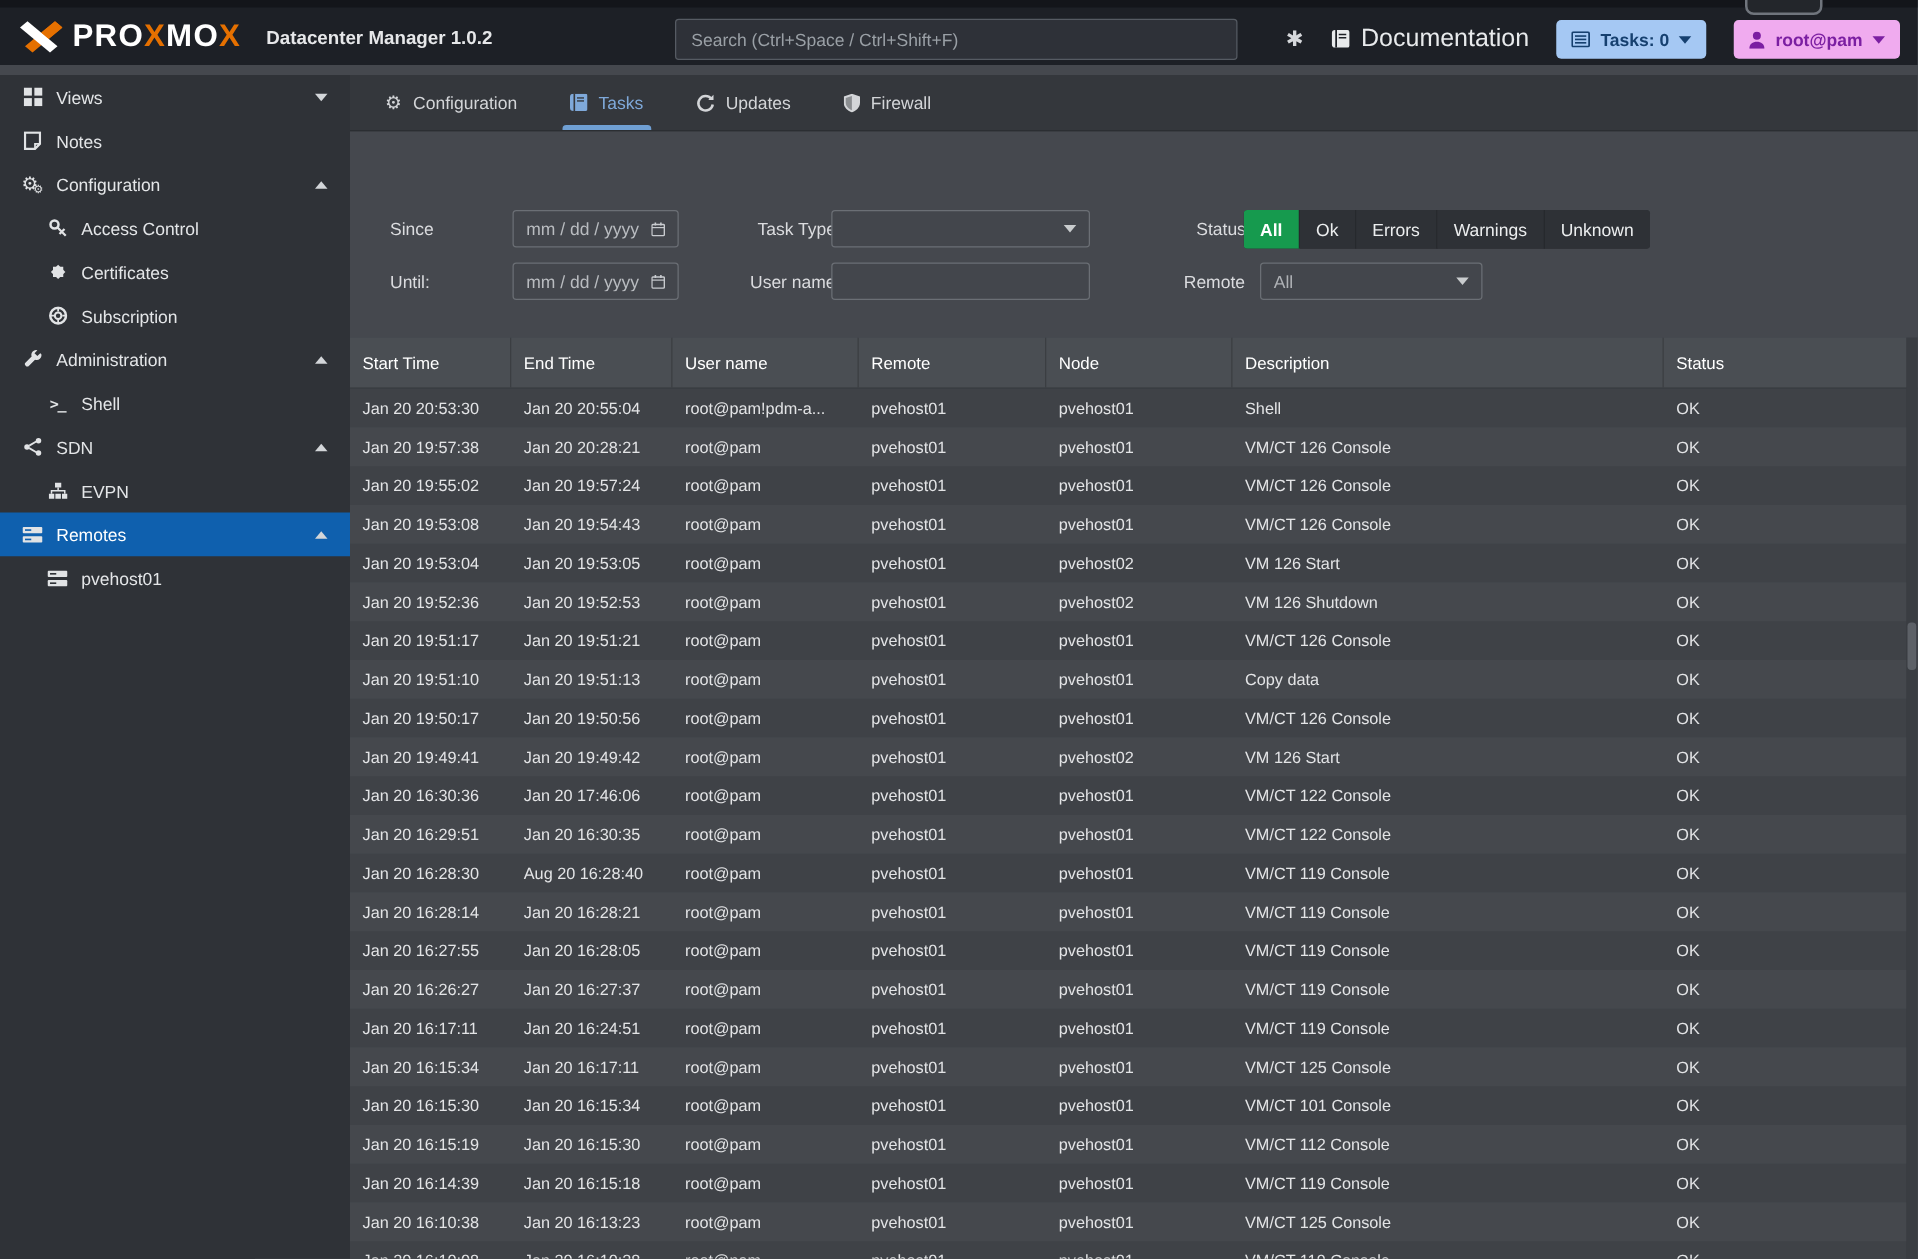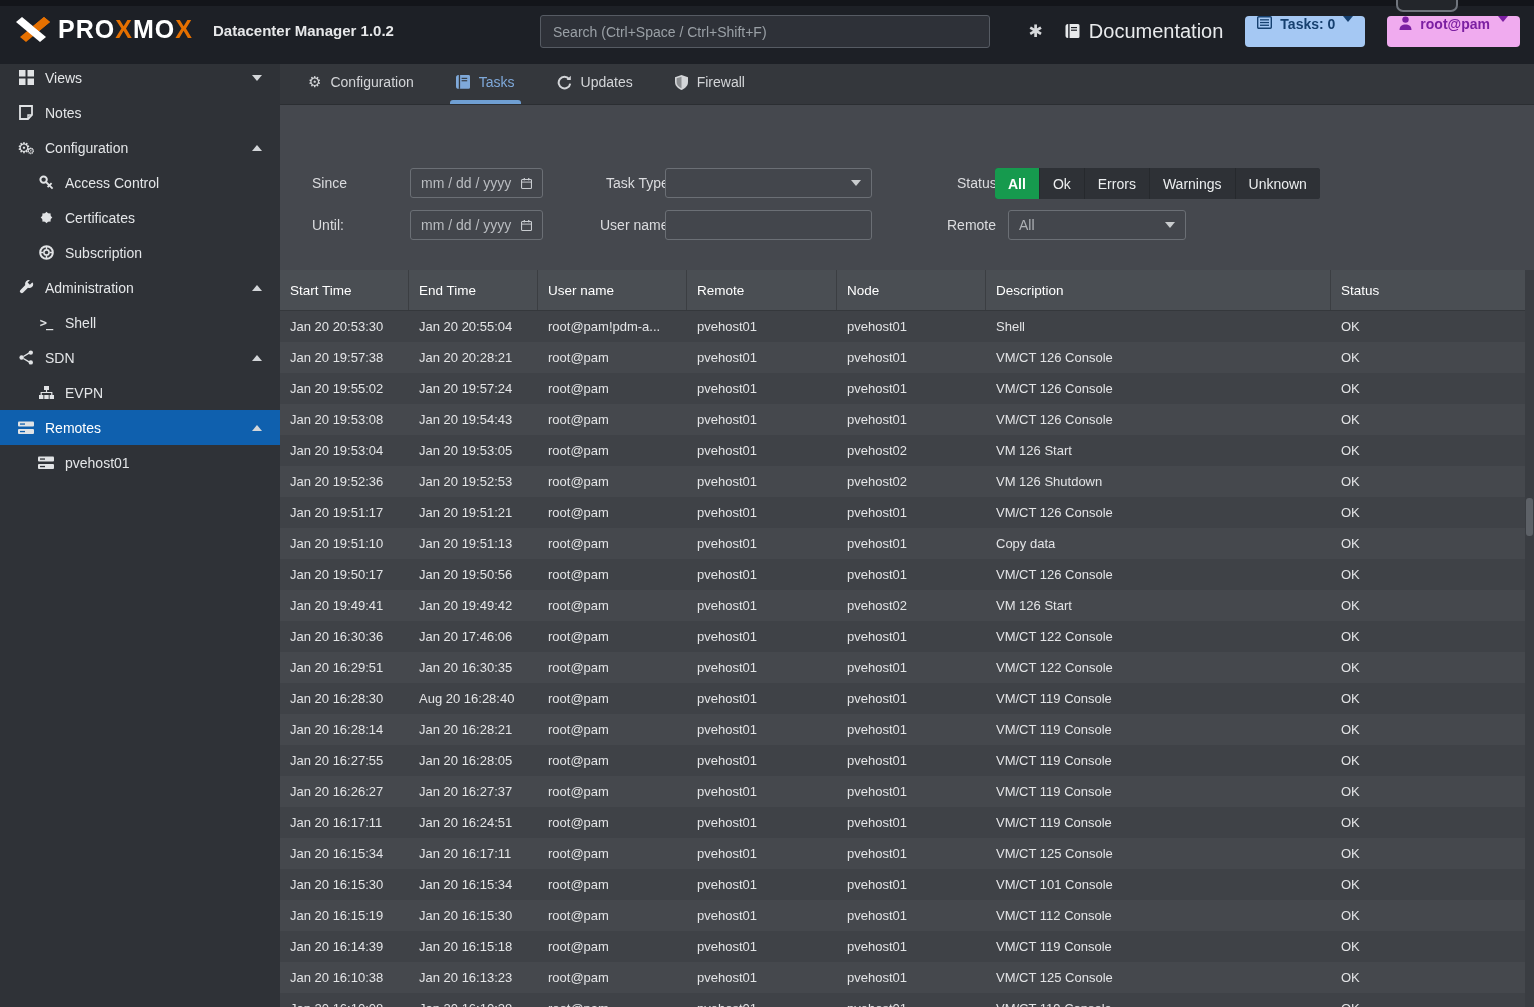--- a/index.html
+++ b/index.html
@@ -1,34 +1,34 @@
 <!DOCTYPE html>
 <html><head>
 <meta charset="utf-8">
 <style>
   * { margin:0; padding:0; box-sizing:border-box; }
   html,body { width:1534px; height:1007px; overflow:hidden; background:#45484e;
     font-family:"Liberation Sans", sans-serif; }
   svg { display:block; }
 
   
-  .topbar { position:absolute; left:0; top:0; width:1534px; height:64px;
+  .topbar { position:absolute; left:0; top:0; width:1534px; height:52px;
     background:#1d2026; border-top:6px solid #13151a; z-index:30; }
   .brand { position:absolute; left:16px; top:9px; display:flex; align-items:center; gap:8px; }
   .brand-text { font-size:25px; font-weight:bold; letter-spacing:1px; color:#fff; }
   .brand-text .orange { color:#e57000; }
   .app-title { position:absolute; left:213px; top:16px; font-size:15px; font-weight:bold; color:#e6e7e9; }
   .search { position:absolute; left:540px; top:9px; width:450px; height:33px;
     background:#2e3138; border:1px solid #565b63; border-radius:3px; color:#f0abfc;
     font-size:14px; padding:0 12px; outline:none; }
   .search::placeholder { color:#9aa0a6; }
   .top-right { position:absolute; right:14px; top:10px; display:flex; align-items:center; gap:22px; }
   .asterisk { color:#d6d8db; font-size:17px; }
   .doc-link { display:flex; align-items:center; gap:9px; color:#e8eaec; font-size:20px; cursor:pointer; }
-  .btn-pill { display:flex; align-items:flex-start; gap:8px; height:31px; padding:0 12px;
+  .btn-pill { display:flex; align-items:center; gap:8px; height:31px; padding:0 12px;
     border-radius:4px; font-size:14px; font-weight:bold; cursor:pointer; }
   .tasks-btn { background:#a5c8f3; color:#16406f; }
   .user-btn  { background:#f0abef; color:#7b1fa2; }
   .caret-dn { width:0; height:0; border-left:5px solid transparent; border-right:5px solid transparent;
     border-top:6px solid currentColor; display:inline-block; }
   .caret-up { width:0; height:0; border-left:5px solid transparent; border-right:5px solid transparent;
     border-bottom:6px solid currentColor; display:inline-block; }
   .artifact { position:absolute; left:1396px; top:-20px; width:62px; height:26px;
     border:2px solid #70757d; border-radius:7px; background:#23262b; }
 

